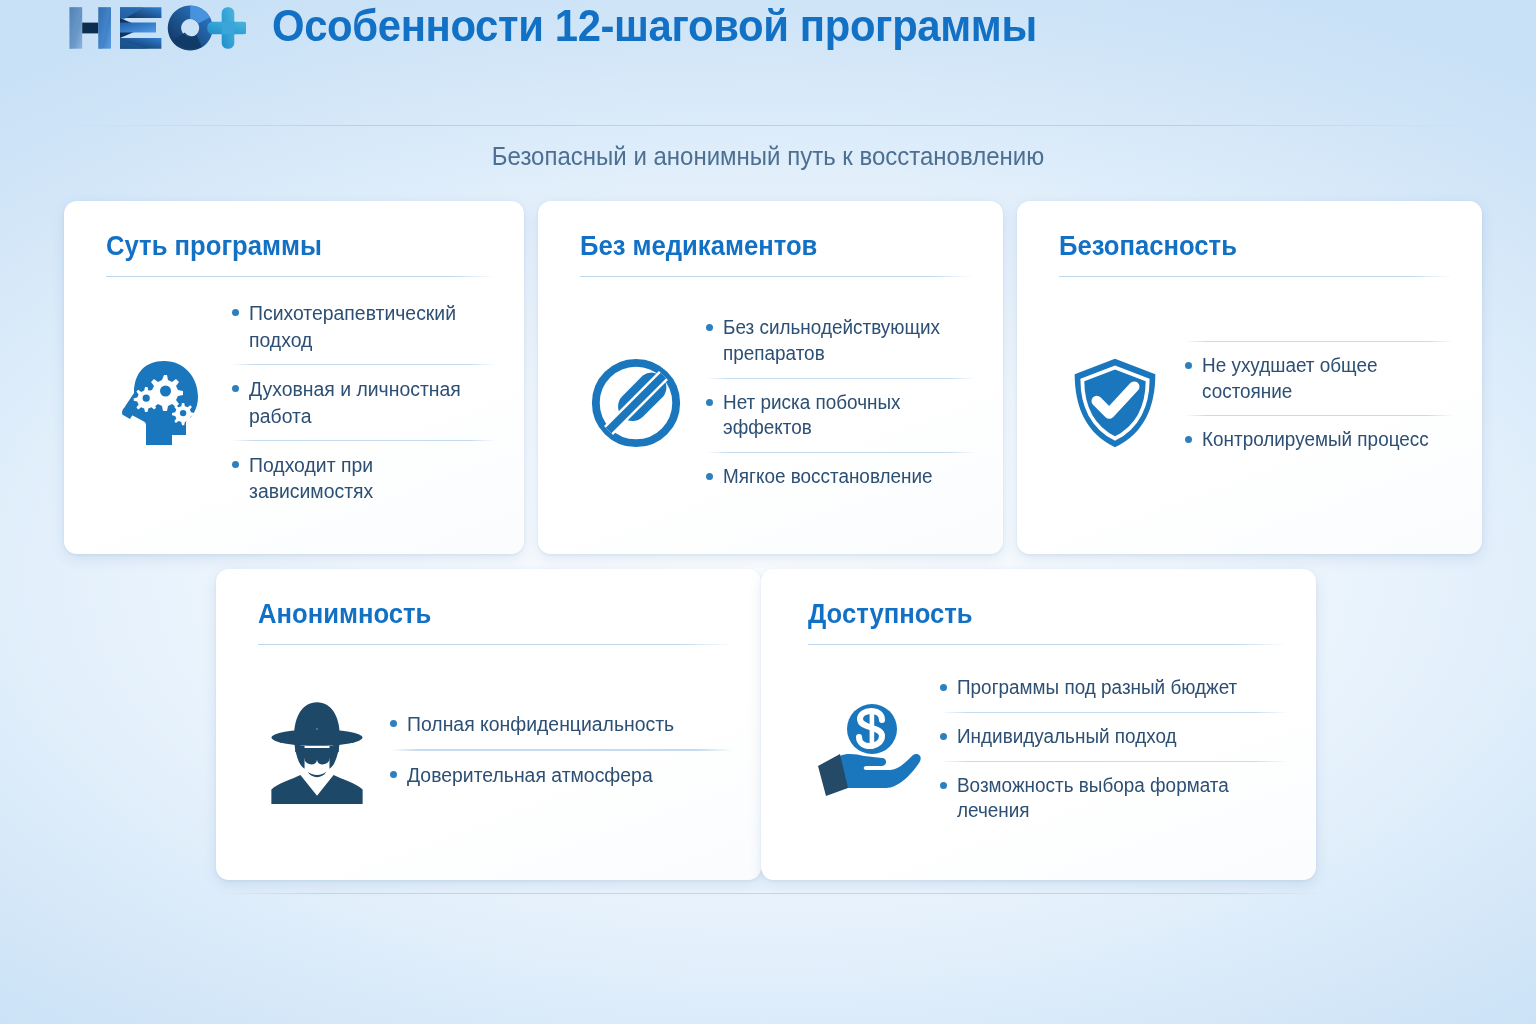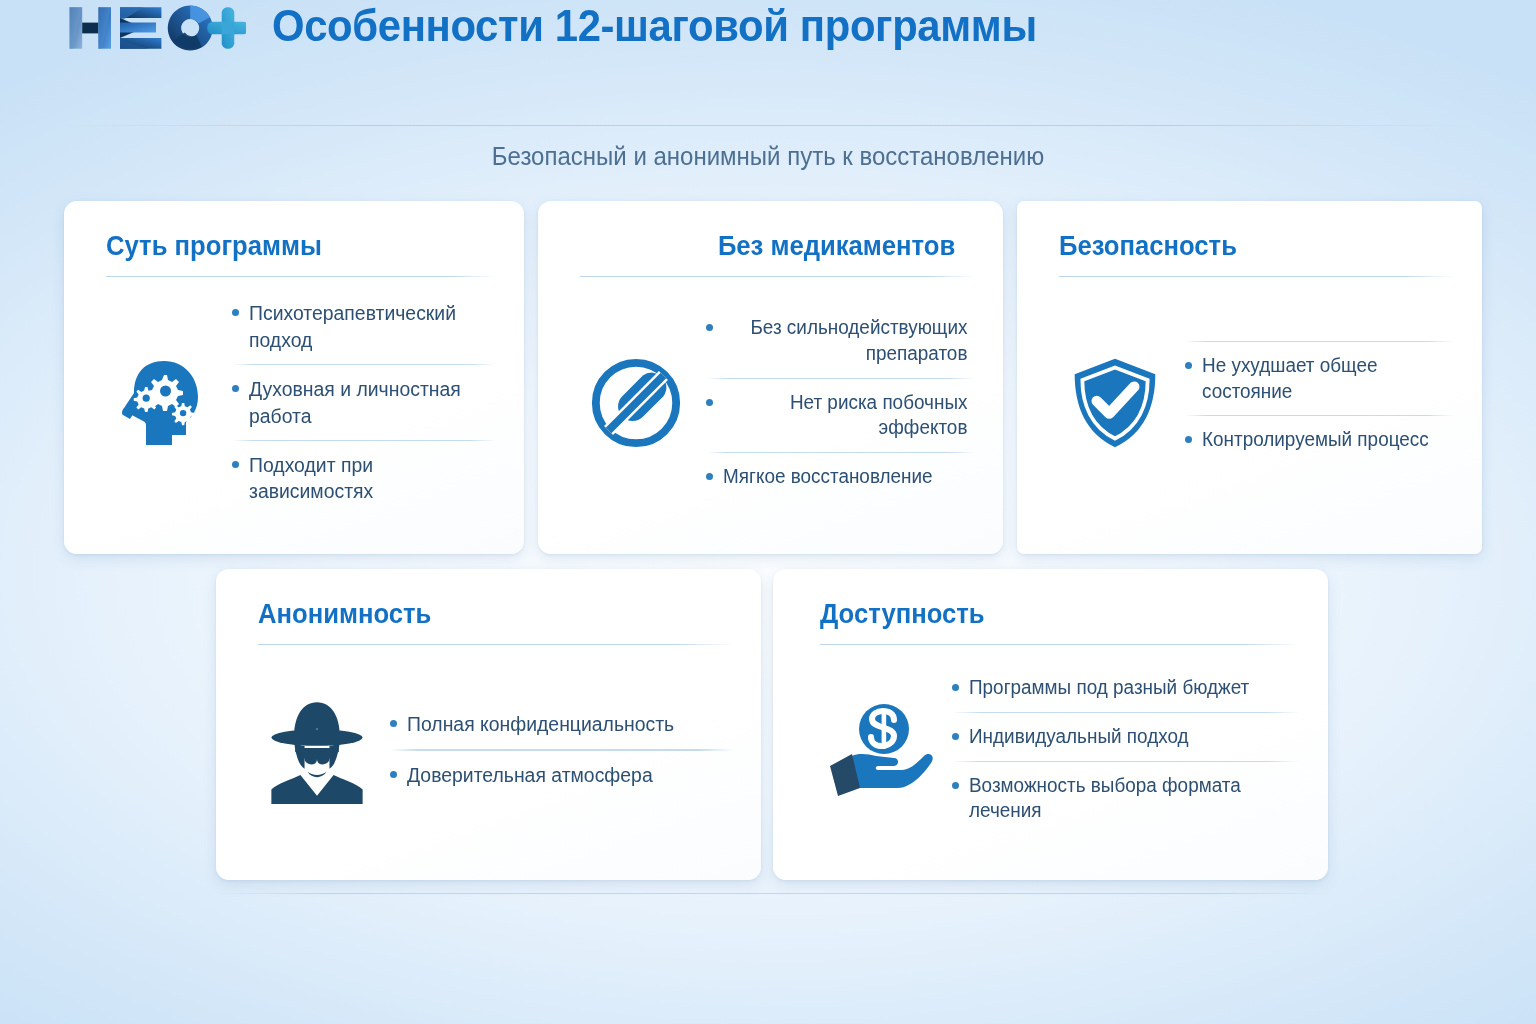--- a/index.html
+++ b/index.html
@@ -32,32 +32,32 @@
   }
   .subtitle {
     position:absolute; left:0; top:142px; width:1536px; text-align:center;
     font-size:25px; color:#4c6f92; font-weight:400;
     transform: scaleX(0.96);
   }
 
   
   .row { position:absolute; display:flex; }
   .row-top    { left:64px;  top:201px; gap:14px; }
-  .row-bottom { left:216px; top:569px; gap:12px; }
+  .row-bottom { left:216px; top:569px; }
 
   .card {
     background: linear-gradient(160deg, #ffffff 0%, #ffffff 62%, #fafcfe 100%);
     border-radius:13px;
     box-shadow: 0 5px 14px rgba(60,110,160,0.13), 0 1px 3px rgba(60,110,160,0.10);
     padding:30px 28px 26px 42px;
     display:flex; flex-direction:column;
   }
   .c1 { width:460px; height:353px; }
-  .c2 { width:465px; height:353px;text-align:right; }
-  .c3 { width:465px; height:353px;border-radius:7px; }
+  .c2 { width:465px; height:353px; }
+  .c3 { width:465px; height:353px; }
   .c4 { width:545px; height:311px; }
   .c5 { width:555px; height:311px;padding-left:47px; }
 
   .card-title {
     font-size:27px; font-weight:700; color:#1271c4;
     transform: scaleX(0.95); transform-origin:left center;
     white-space:nowrap;
   }
   .title-rule {
     height:1px; margin-top:14px;

